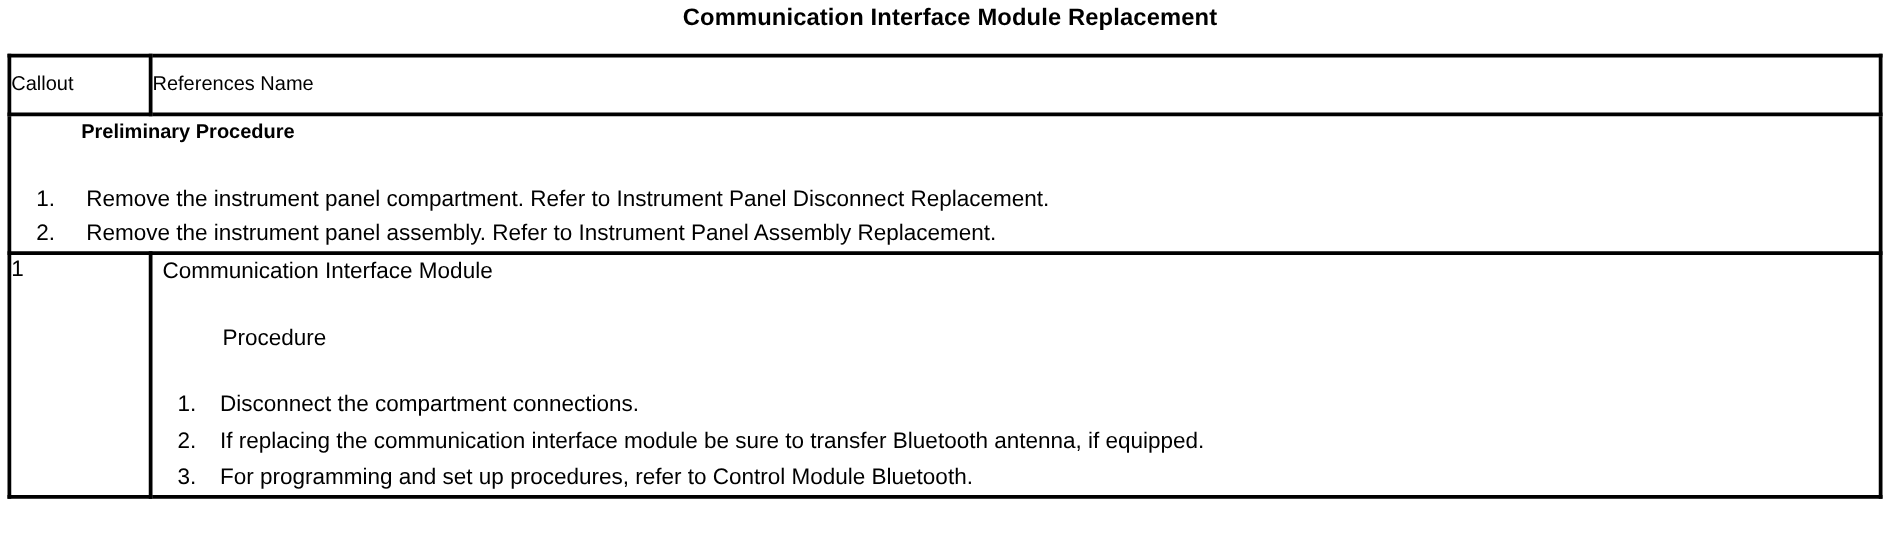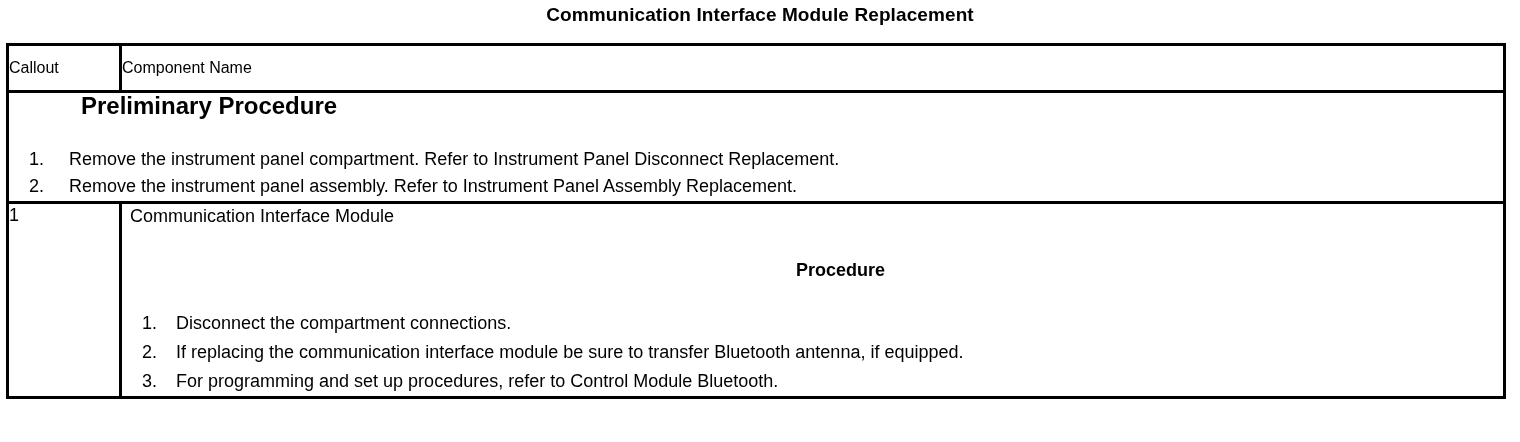--- a/index.html
+++ b/index.html
@@ -65,23 +65,23 @@
     line-height: 44px;
     white-space: nowrap;
   }
 
   
   .prelim-cell {
     padding: 8px 0 10px 0;
     height: 108px;
   }
   .prelim-heading {
-    font-size: 24px;
+    font-size: 16px;
     font-weight: bold;
-    margin: 0 0 0 72px;
+    margin: 0 0 0 56px;
     line-height: 26px;
   }
   .prelim-list {
     margin: 27px 0 0 0;
     padding: 0;
     list-style: none;
   }
   .prelim-list li {
     font-size: 18px;
     line-height: 27px;
@@ -109,24 +109,23 @@
     padding: 9px 0 7px 0;
   }
   .component-name {
     font-size: 18px;
     line-height: 25px;
     margin: 0 0 16px 8px;
     white-space: nowrap;
   }
   .procedure-heading {
     font-size: 18px;
-    font-weight: bold;
+    font-weight: normal;
     line-height: 25px;
     margin: 29px 0 12px 56px;
-    text-align: center;
   }
   .proc-list {
     margin: 26px 0 0 0;
     padding: 0;
     list-style: none;
   }
   .proc-list li {
     font-size: 18px;
     line-height: 29px;
     margin: 0;
@@ -150,21 +149,21 @@
   <div class="doc-title">Communication Interface Module Replacement</div>
 
   <table class="proc-table">
     <colgroup>
       <col class="col-callout">
       <col>
     </colgroup>
     <tbody>
       <tr>
         <th class="hdr-cell">Callout</th>
-        <th class="hdr-cell">Component Name</th>
+        <th class="hdr-cell">References Name</th>
       </tr>
 
       <tr>
         <td class="prelim-cell" colspan="2">
           <div class="prelim-heading">Preliminary Procedure</div>
           <ol class="prelim-list">
             <li>
               <span class="num">1.</span>
               <span>Remove the instrument panel compartment. Refer to Instrument Panel Disconnect Replacement.</span>
             </li>

